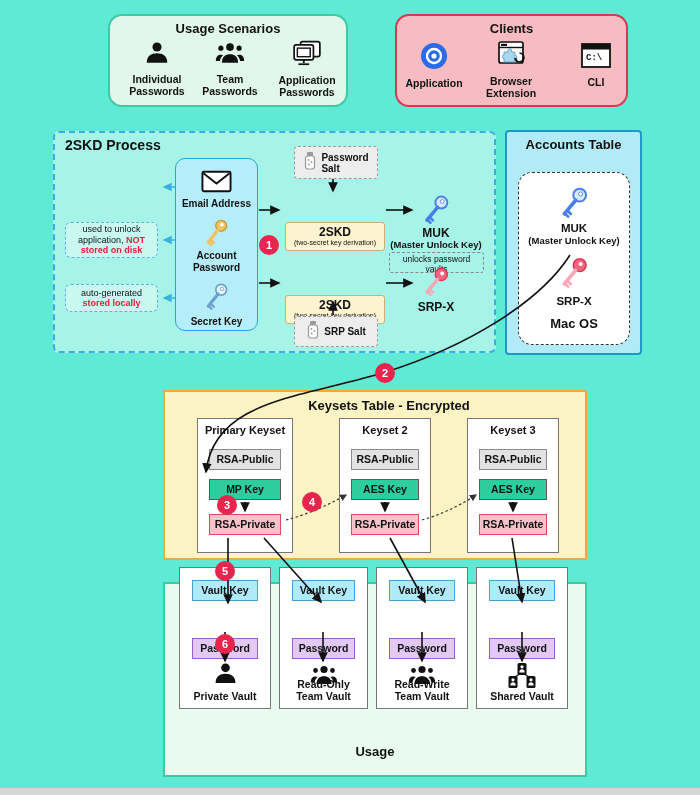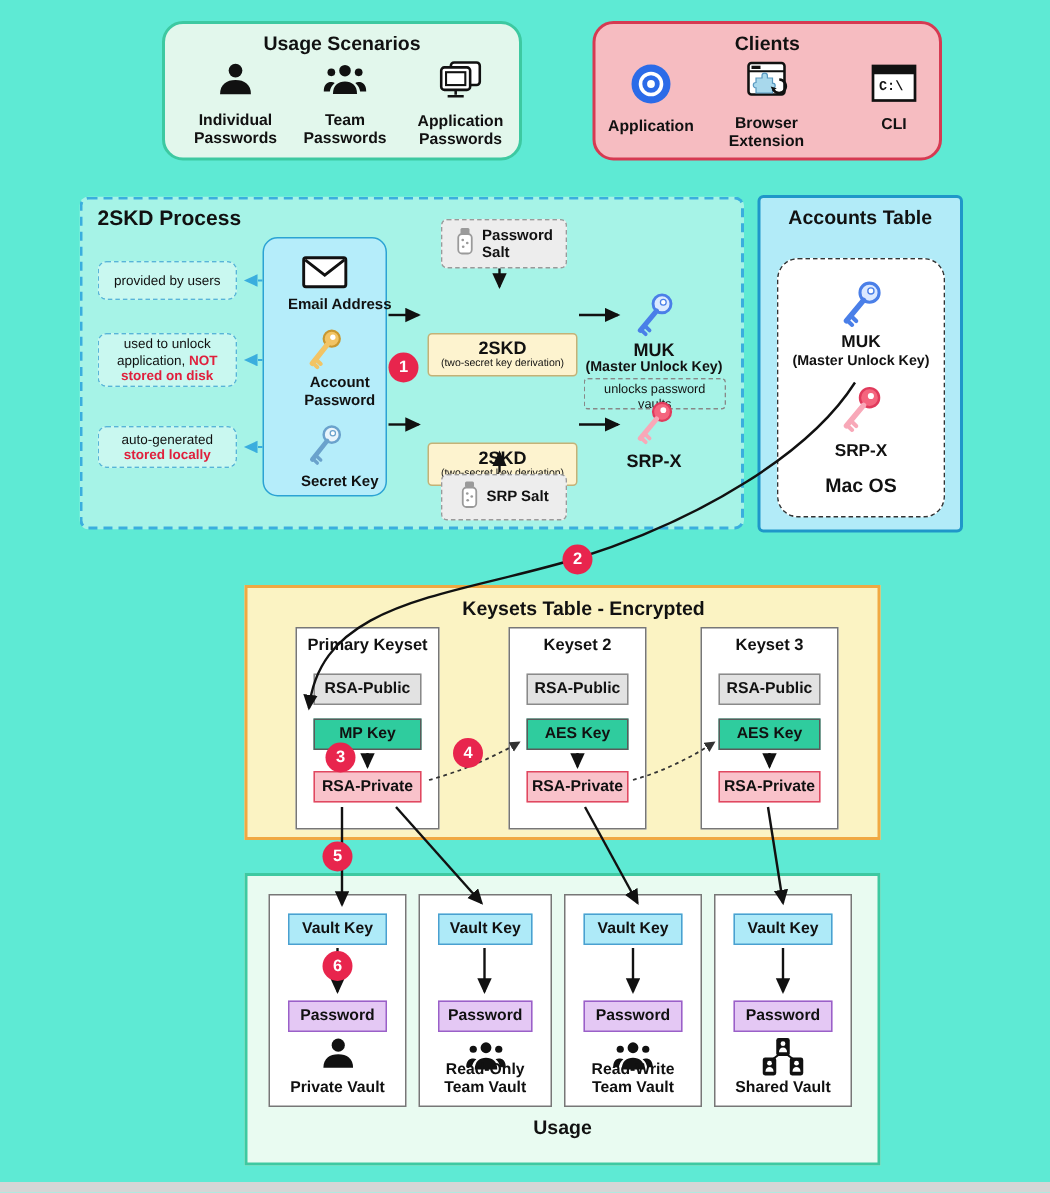--- a/index.html
+++ b/index.html
@@ -12,42 +12,42 @@
   .usage{left:108px;top:14px;width:240px;height:93px;background:#e2f7ec;border:2px solid #3dc9a1;border-radius:14px;}
   .clients{left:395px;top:14px;width:233px;height:93px;background:#f6bcc1;border:2px solid #d63a52;border-radius:14px;}
   .top-item{position:absolute;top:24px;width:78px;text-align:center;}
   .top-item .lab{font-weight:bold;font-size:10.5px;line-height:12px;white-space:pre-line;margin-top:3px;}
   
   .process{left:53px;top:131px;width:443px;height:222px;border:2px dashed #3aaede;border-radius:6px;background:rgba(255,255,255,0.45);}
   .note{position:absolute;border:1.2px dashed #58b4d8;border-radius:6px;font-size:9px;line-height:10.5px;
         text-align:center;display:flex;align-items:center;justify-content:center;padding:2px;box-sizing:border-box;background:rgba(255,255,255,0.4);}
   .note .red{color:#e0203c;font-weight:bold;}
   .inputs{left:175px;top:158px;width:83px;height:173px;background:#b5edfa;border:1.5px solid #2ba3d4;border-radius:10px;}
-  .inlab{position:absolute;left:0;width:83px;text-align:center;font-weight:bold;font-size:10px;line-height:11.5px;white-space:pre-line;padding-left:10px;}
+  .inlab{position:absolute;left:0;width:83px;text-align:center;font-weight:bold;font-size:10px;line-height:11.5px;white-space:pre-line;}
   .saltbox{position:absolute;left:294px;width:84px;background:#ededed;border:1.2px dashed #9a9a9a;border-radius:4px;
            display:flex;align-items:center;justify-content:center;box-sizing:border-box;}
   .saltbox .lab{font-weight:bold;font-size:10px;line-height:11px;white-space:pre-line;margin-left:4px;}
   .skd{position:absolute;left:285px;width:100px;height:29px;background:#fdf3cf;border:1px solid #c4b277;border-radius:3px;text-align:center;box-sizing:border-box;margin-top:26px;}
   .skd .t1{font-weight:bold;font-size:12px;line-height:14px;margin-top:2px;}
   .skd .t2{font-size:7px;line-height:8px;}
   
   .accounts{left:505px;top:130px;width:137px;height:225px;background:#b2ebf8;border:2px solid #1f97c9;border-radius:4px;}
   .acc-inner{left:518px;top:172px;width:112px;height:173px;background:#fff;border:1.5px dashed #333;border-radius:14px;}
   
   .keysets{left:163px;top:390px;width:424px;height:170px;background:#fbf3c3;border:2px solid #f0a843;}
   .keyset{position:absolute;top:418px;height:135px;background:#fff;border:1.5px solid #777;box-sizing:border-box;}
   .ktitle{margin-top:5px;text-align:center;font-weight:bold;font-size:11px;}
   .kbox{position:absolute;left:11px;right:11px;height:19px;line-height:19px;text-align:center;
         font-weight:bold;font-size:10.5px;border:1.5px solid;box-sizing:content-box;}
   .kpub{top:30px;background:#e2e2e2;border-color:#8a8a8a;}
   .kkey{top:60px;background:#2fcc9e;border-color:#5a5a5a;}
   .kpriv{top:95px;background:#f9c2ca;border-color:#e04860;}
   
   .vaults{left:163px;top:582px;width:424px;height:195px;background:#e9fbf1;border:2px solid #3ec9a1;}
-  .vault{position:absolute;top:596px;height:142px;background:#fff;border:1.5px solid #777;box-sizing:border-box;}
+  .vault{position:absolute;top:567px;height:142px;background:#fff;border:1.5px solid #777;box-sizing:border-box;}
   .vbox{position:absolute;left:12px;right:12px;height:19px;line-height:19px;text-align:center;
         font-weight:bold;font-size:10.5px;border:1.5px solid;}
   .vkey{top:12px;background:#aeeaf8;border-color:#4aa0d0;}
   .vpwd{top:70px;background:#e4c8f4;border-color:#9a60c8;}
   .vicon{position:absolute;top:93px;left:0;right:0;text-align:center;}
   .vlabel{position:absolute;left:0;right:0;bottom:6px;text-align:center;font-weight:bold;font-size:10.5px;line-height:12px;white-space:pre-line;}
   .badge{position:absolute;width:20px;height:20px;border-radius:50%;background:#e8254d;color:#fff;
          font-weight:bold;font-size:11px;text-align:center;line-height:20px;z-index:8;}
   .arrows{position:absolute;left:0;top:0;z-index:6;pointer-events:none;}
   .bottombar{position:absolute;left:0;bottom:0;width:700px;height:7px;background:#d6d6d6;}
@@ -134,23 +134,20 @@
           </svg>
       </span>
       <div class="lab">CLI</div>
     </div>
   </div>
 
   <div class="panel process">
     <div style="position:absolute;left:10px;top:4px;font-weight:bold;font-size:14px;">2SKD Process</div>
   </div>
 
-  <div class="note" style="left:65px;top:174px;width:93px;height:26px;">
-    <span><span>provided by users</span><span class="red"></span></span>
-  </div>
   <div class="note" style="left:65px;top:222px;width:93px;height:36px;">
     <span><span>used to unlock application, </span><span class="red">NOT stored on disk</span></span>
   </div>
   <div class="note" style="left:65px;top:284px;width:93px;height:28px;">
     <span><span>auto-generated </span><span class="red">stored locally</span></span>
   </div>
 
   <div class="panel inputs"></div>
   <span class="abs" style="left:201px;top:170px;">
     <svg width="31" height="23" viewBox="0 0 32 23">

